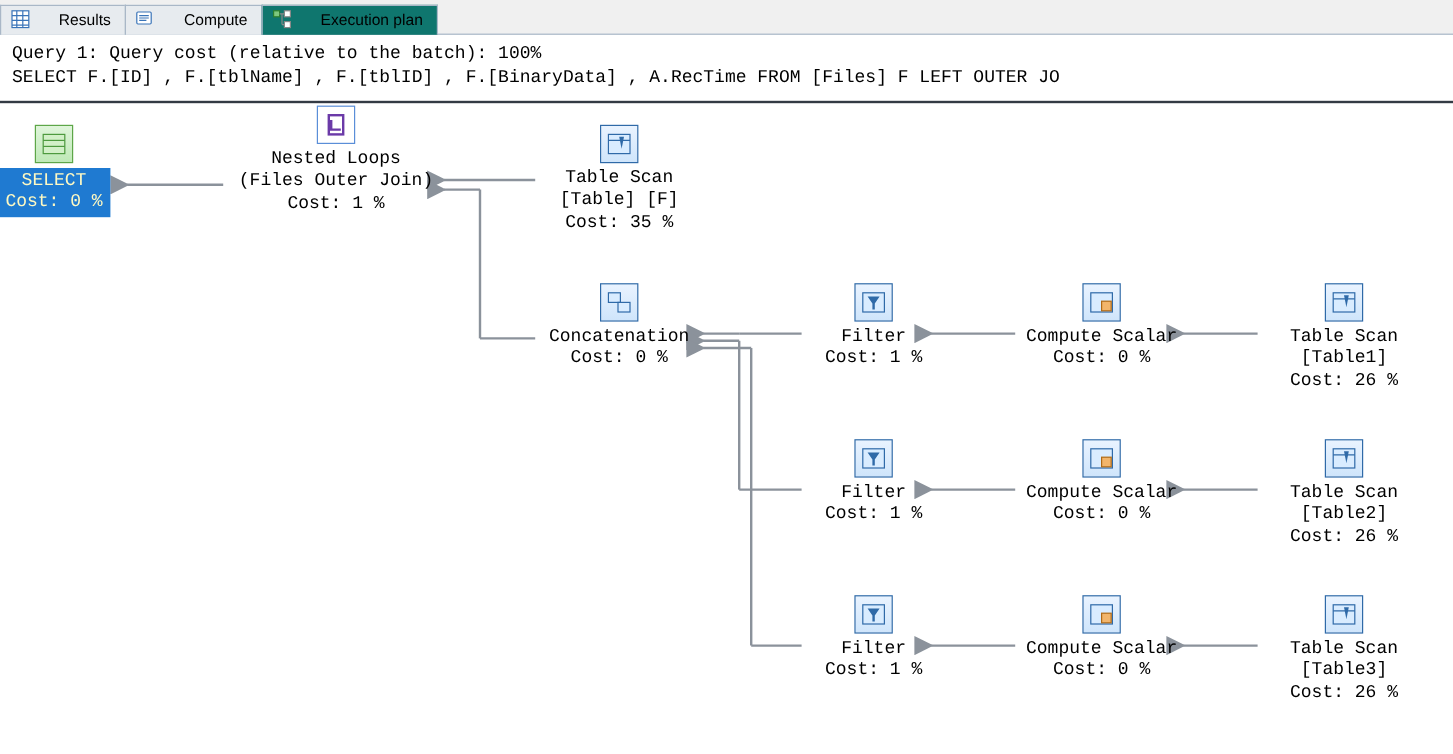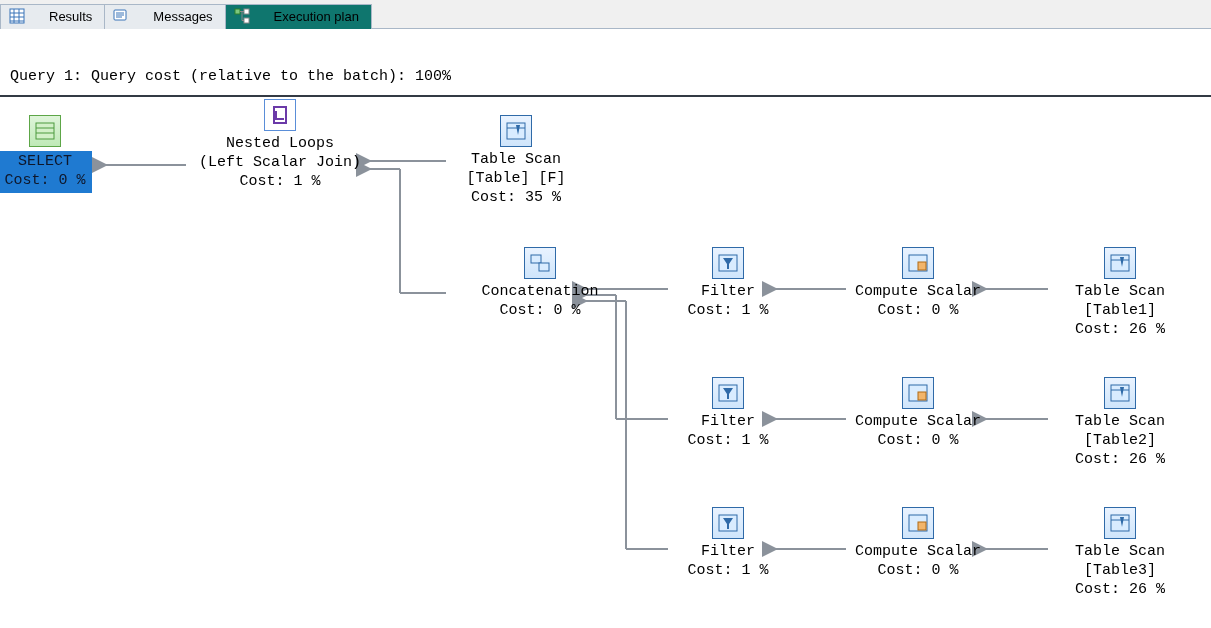--- a/index.html
+++ b/index.html
@@ -52,21 +52,21 @@
     justify-content: center;
   }
 
   
   .query-head {
     padding: 6px 10px 4px 10px;
     font-family: "Consolas","Courier New",monospace;
     white-space: nowrap;
     overflow: hidden;
   }
-  .query-head .line { line-height: 1.35; margin-top: 32px; }
+  .query-head .line { line-height: 1.35; }
   .rule {
     border-bottom: 2px solid #333a44;
     margin-top: 4px;
   }
 
   
   .plan {
     position: relative;
     width: 1211px;
     height: 540px;
@@ -108,21 +108,21 @@
   .node .icon.sel   { background: linear-gradient(#dff5da, #bfe9b7); border-color:#5da648; }
   .node .icon.loop  { background: #fff; border-color:#5a8ed8; }
   .node .icon.scan  { background: linear-gradient(#e9f3ff, #cfe5fb); }
   .node .icon.filter{ background: linear-gradient(#e9f3ff, #cfe5fb); }
   .node .icon.comp  { background: linear-gradient(#e9f3ff, #cfe5fb); }
   .node .icon svg   { width: 20px; height: 20px; }
 
   .node.selnode .labels {
     display: inline-block;
     background: #1f7ad1;
-    color: #0f172a;
+    color: #fef9c3;
     padding: 2px 6px;
   }
   .labels { display: block; }
 </style>
 </head>
 <body>
 
 <div class="tabs">
   <div class="tab">
     <span class="glyph">
@@ -139,39 +139,40 @@
   </div>
   <div class="tab">
     <span class="glyph">
       <svg viewBox="0 0 16 16">
           <rect x="1" y="2" width="12" height="10" rx="1" fill="#fff" stroke="#3a74b8"></rect>
           <line x1="3" y1="5" x2="11" y2="5" stroke="#3a74b8"></line>
           <line x1="3" y1="7" x2="11" y2="7" stroke="#3a74b8"></line>
           <line x1="3" y1="9" x2="9" y2="9" stroke="#3a74b8"></line>
         </svg>
     </span>
-    <span>Messages</span>
+    <span>Compute</span>
   </div>
   <div class="tab active">
     <span class="glyph">
       <svg viewBox="0 0 16 16">
           <rect x="1" y="1" width="5" height="5" fill="#7ec87e" stroke="#2d7f2d"></rect>
           <rect x="10" y="1" width="5" height="5" fill="#fff" stroke="#888"></rect>
           <rect x="10" y="10" width="5" height="5" fill="#fff" stroke="#888"></rect>
           <line x1="6" y1="3.5" x2="10" y2="3.5" stroke="#888"></line>
           <line x1="8" y1="3.5" x2="8" y2="12.5" stroke="#888"></line>
           <line x1="8" y1="12.5" x2="10" y2="12.5" stroke="#888"></line>
         </svg>
     </span>
     <span>Execution plan</span>
   </div>
 </div>
 
 <div class="query-head">
   <div class="line">Query 1: Query cost (relative to the batch): 100%</div>
+  <div class="line">SELECT F.[ID] , F.[tblName] , F.[tblID] , F.[BinaryData] , A.RecTime FROM [Files] F LEFT OUTER JO</div>
 </div>
 <div class="rule"></div>
 
 <div class="plan">
 
   <svg class="connectors">
     <defs>
       <marker id="arr" markerWidth="8" markerHeight="8" refX="1" refY="4" orient="auto">
         <polygon points="8,0 8,8 0,4"></polygon>
       </marker>
@@ -221,41 +222,41 @@
 
   <div class="node" style="left:190px; top:2px; width:180px">
     <div class="icon loop">
       <svg viewBox="0 0 20 20">
           <rect x="4" y="2" width="12" height="16" fill="none" stroke="#6b3aa8" stroke-width="2"></rect>
           <polyline points="6,6 6,14 14,14" fill="none" stroke="#6b3aa8" stroke-width="2"></polyline>
         </svg>
     </div>
     <span class="labels">
       <span>Nested Loops</span><br>
-      <span>(Left Scalar Join)</span><br>
+      <span>(Files Outer Join)</span><br>
       <span>Cost: 1 %</span>
     </span>
   </div>
 
   <div class="node" style="left:436px; top:18px">
     <div class="icon scan">
       <svg viewBox="0 0 20 20">
           <rect x="1" y="2" width="18" height="16" fill="#d9ecff" stroke="#2f6aa8"></rect>
           <line x1="1" y1="7" x2="19" y2="7" stroke="#2f6aa8"></line>
           <polygon points="10,4 14,4 12,14" fill="#2f6aa8"></polygon>
         </svg>
     </div>
     <span class="labels">
       <span>Table Scan</span><br>
       <span>[Table] [F]</span><br>
       <span>Cost: 35 %</span>
     </span>
   </div>
 
-  <div class="node" style="left:460px; top:150px">
+  <div class="node" style="left:436px; top:150px">
     <div class="icon">
       <svg viewBox="0 0 20 20">
           <rect x="1" y="2" width="10" height="8" fill="#d9ecff" stroke="#2f6aa8"></rect>
           <rect x="9" y="10" width="10" height="8" fill="#d9ecff" stroke="#2f6aa8"></rect>
         </svg>
     </div>
     <span class="labels">
       <span>Concatenation</span><br>
       <span>Cost: 0 %</span>
     </span>

